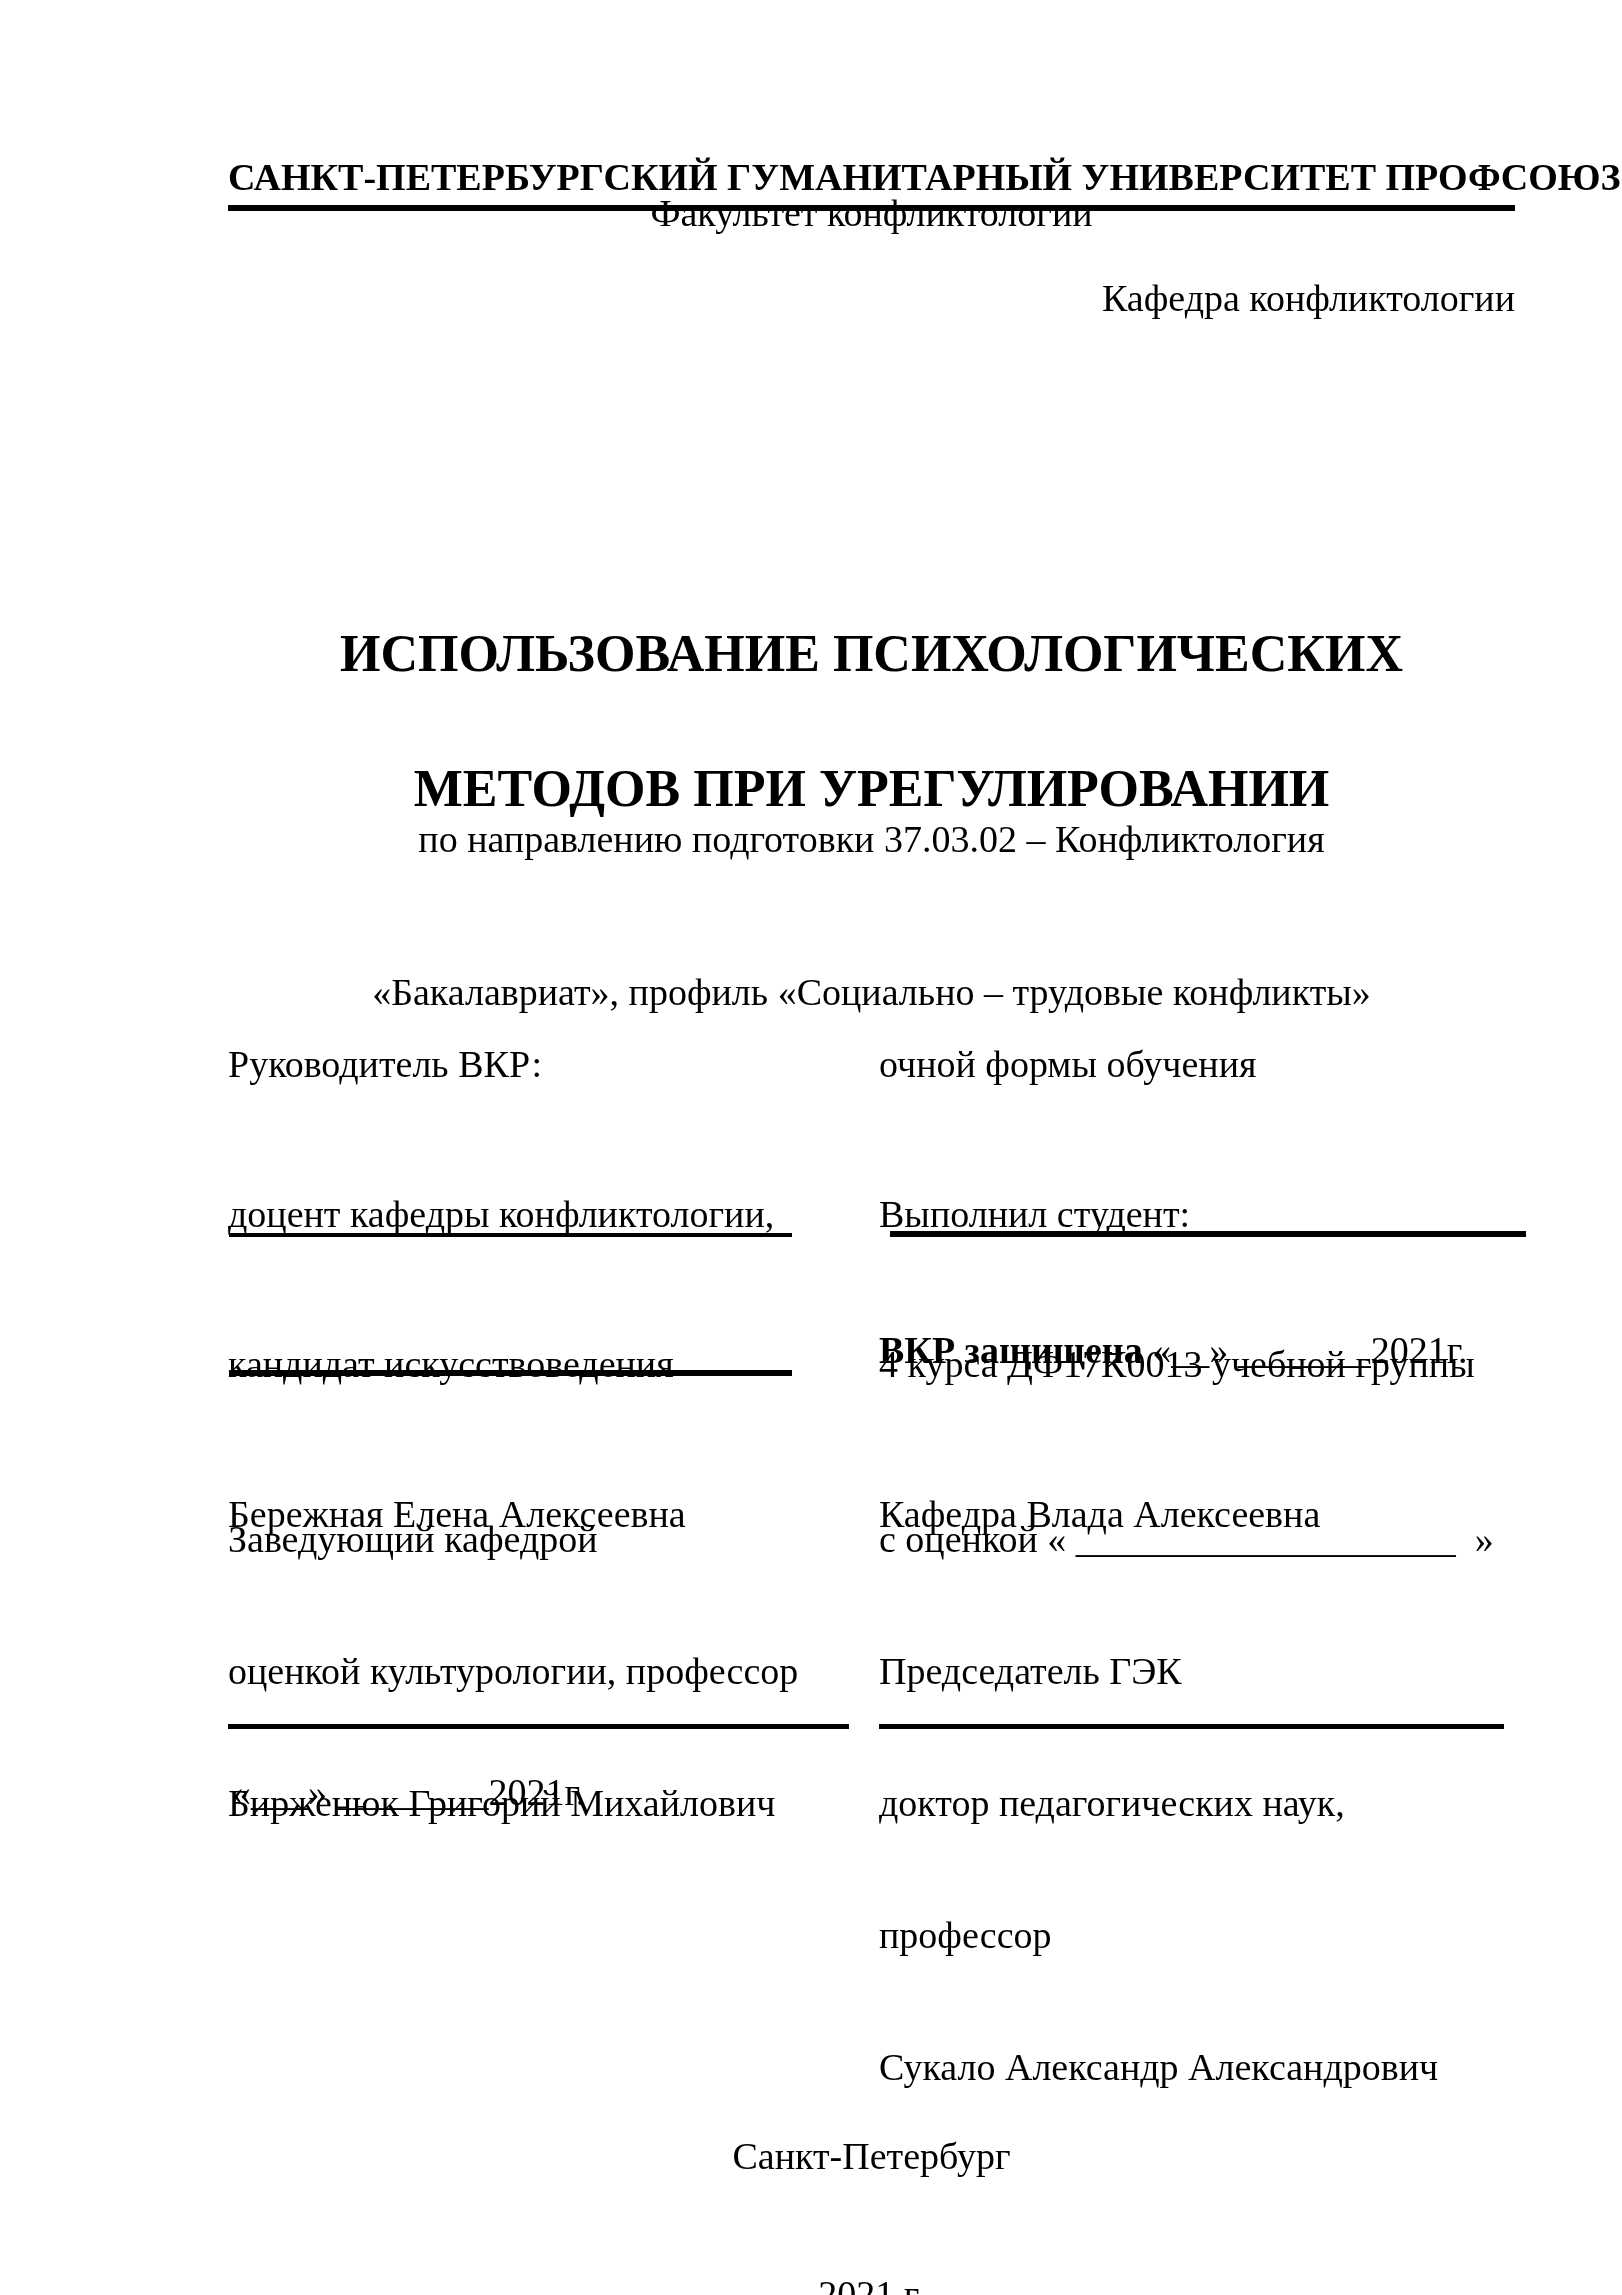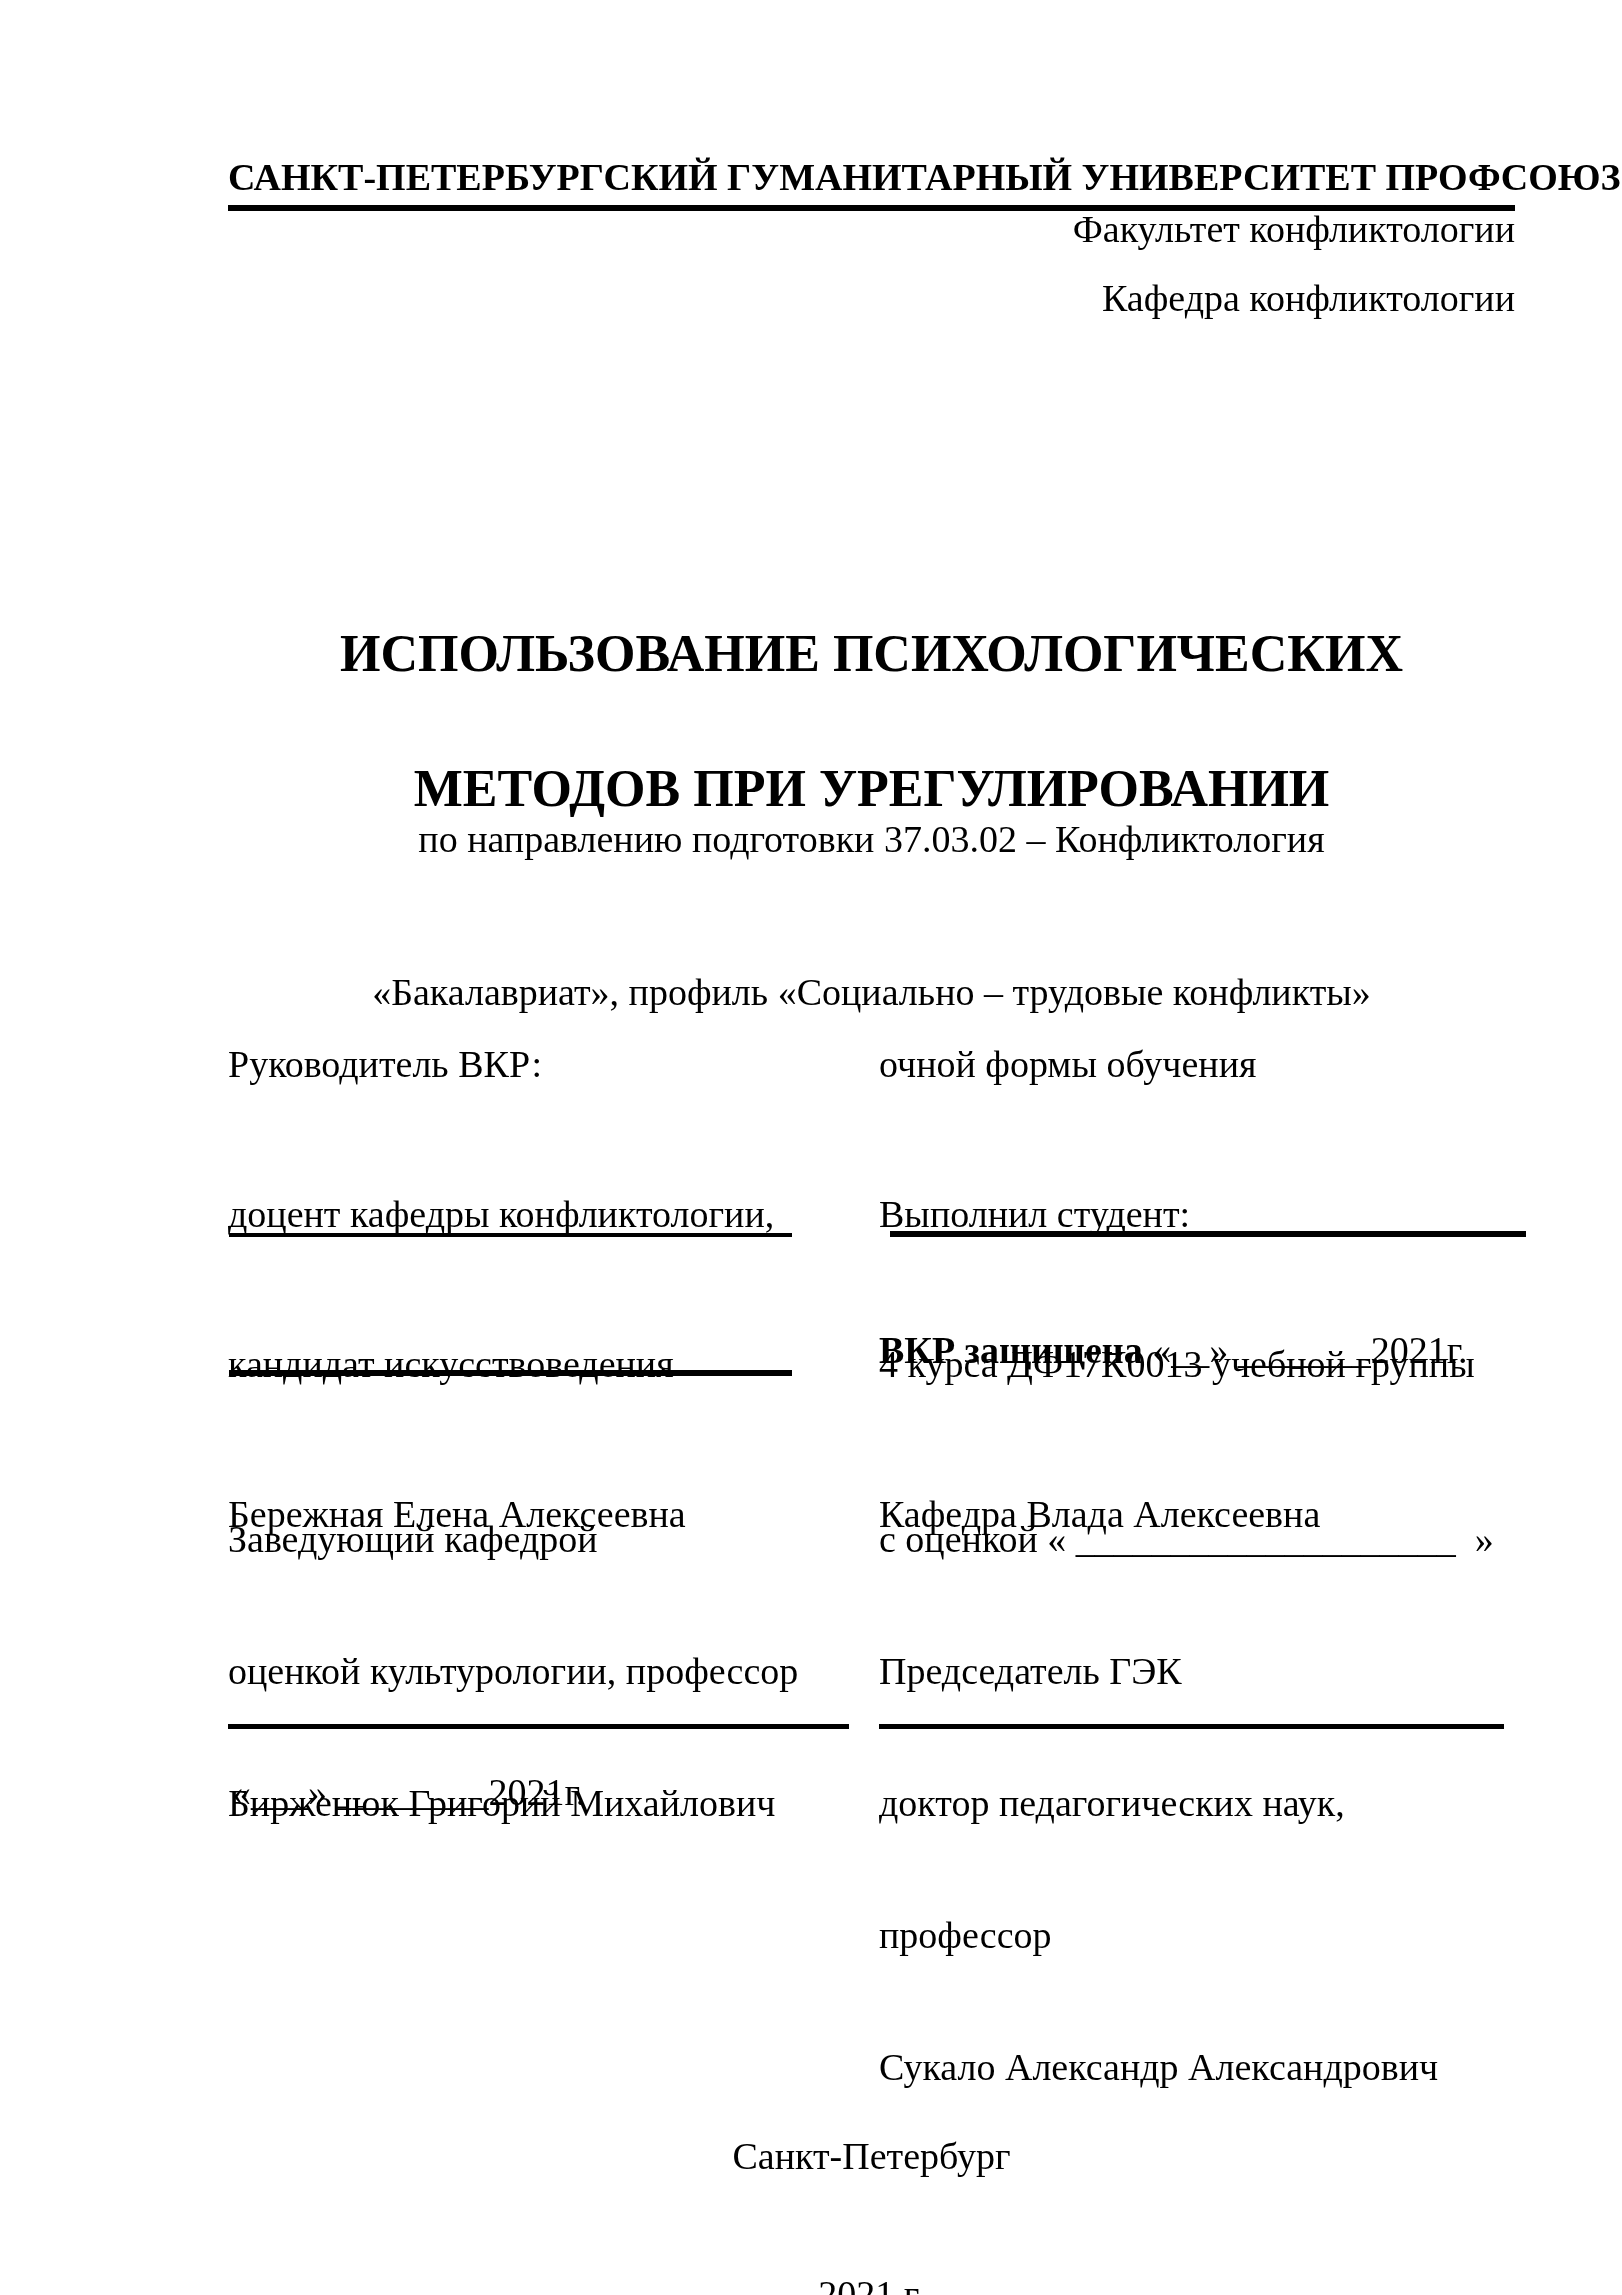--- a/index.html
+++ b/index.html
@@ -31,21 +31,21 @@
 </style>
 </head>
 <body>
 
 <div class="page">
 
   <div class="abs bold center" style="top:157px;left:228px;width:1287px;line-height:41px;">САНКТ-ПЕТЕРБУРГСКИЙ ГУМАНИТАРНЫЙ УНИВЕРСИТЕТ ПРОФСОЮЗОВ</div>
 
   <div class="abs bar" style="top:205px;left:228px;width:1287px;height:6.3px;"></div>
 
-  <div class="abs center" style="top:210px;left:228px;width:1287px;text-align:right;">Факультет конфликтологии</div>
+  <div class="abs center" style="top:194px;left:228px;width:1287px;">Факультет конфликтологии</div>
 
   <div class="abs right" style="top:279px;left:228px;width:1287px;">Кафедра конфликтологии</div>
 
 
   <div class="abs center title-block" style="top:541px;left:228px;width:1287px;">
     <div>ИСПОЛЬЗОВАНИЕ ПСИХОЛОГИЧЕСКИХ</div>
     <div>МЕТОДОВ ПРИ УРЕГУЛИРОВАНИИ</div>
   </div>
 
   <div class="abs center program-block" style="top:712px;left:228px;width:1287px;">

